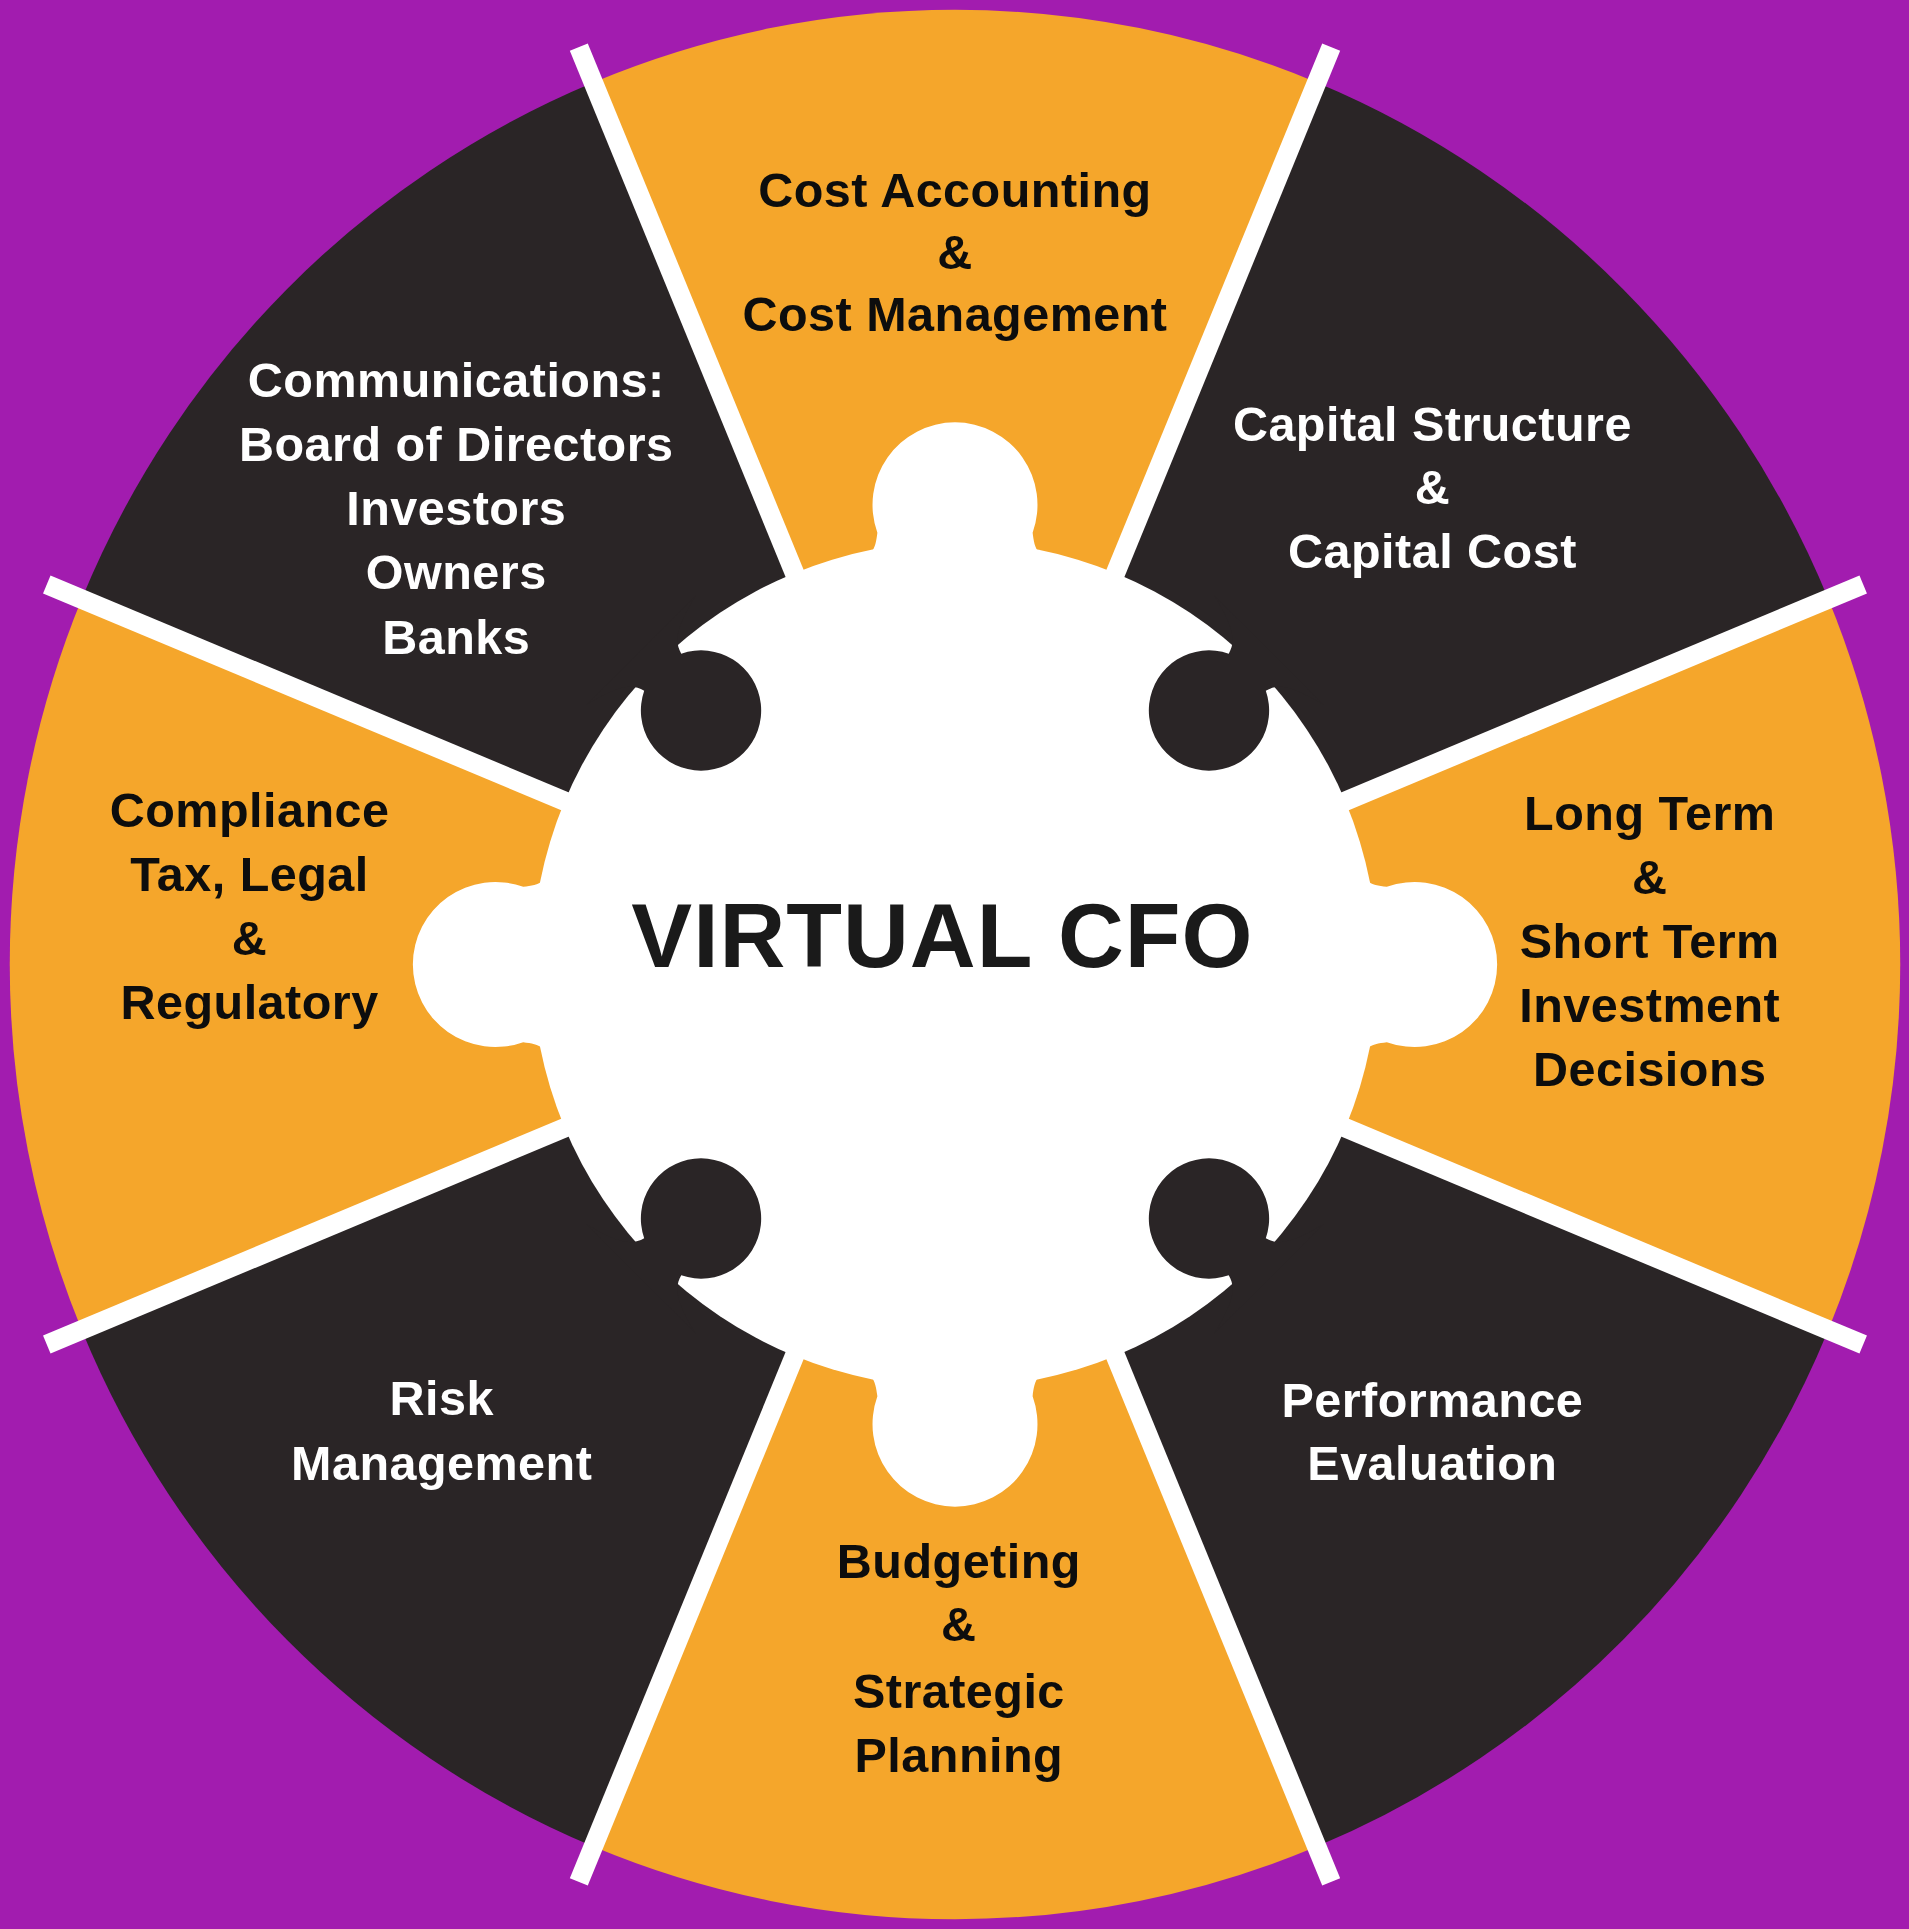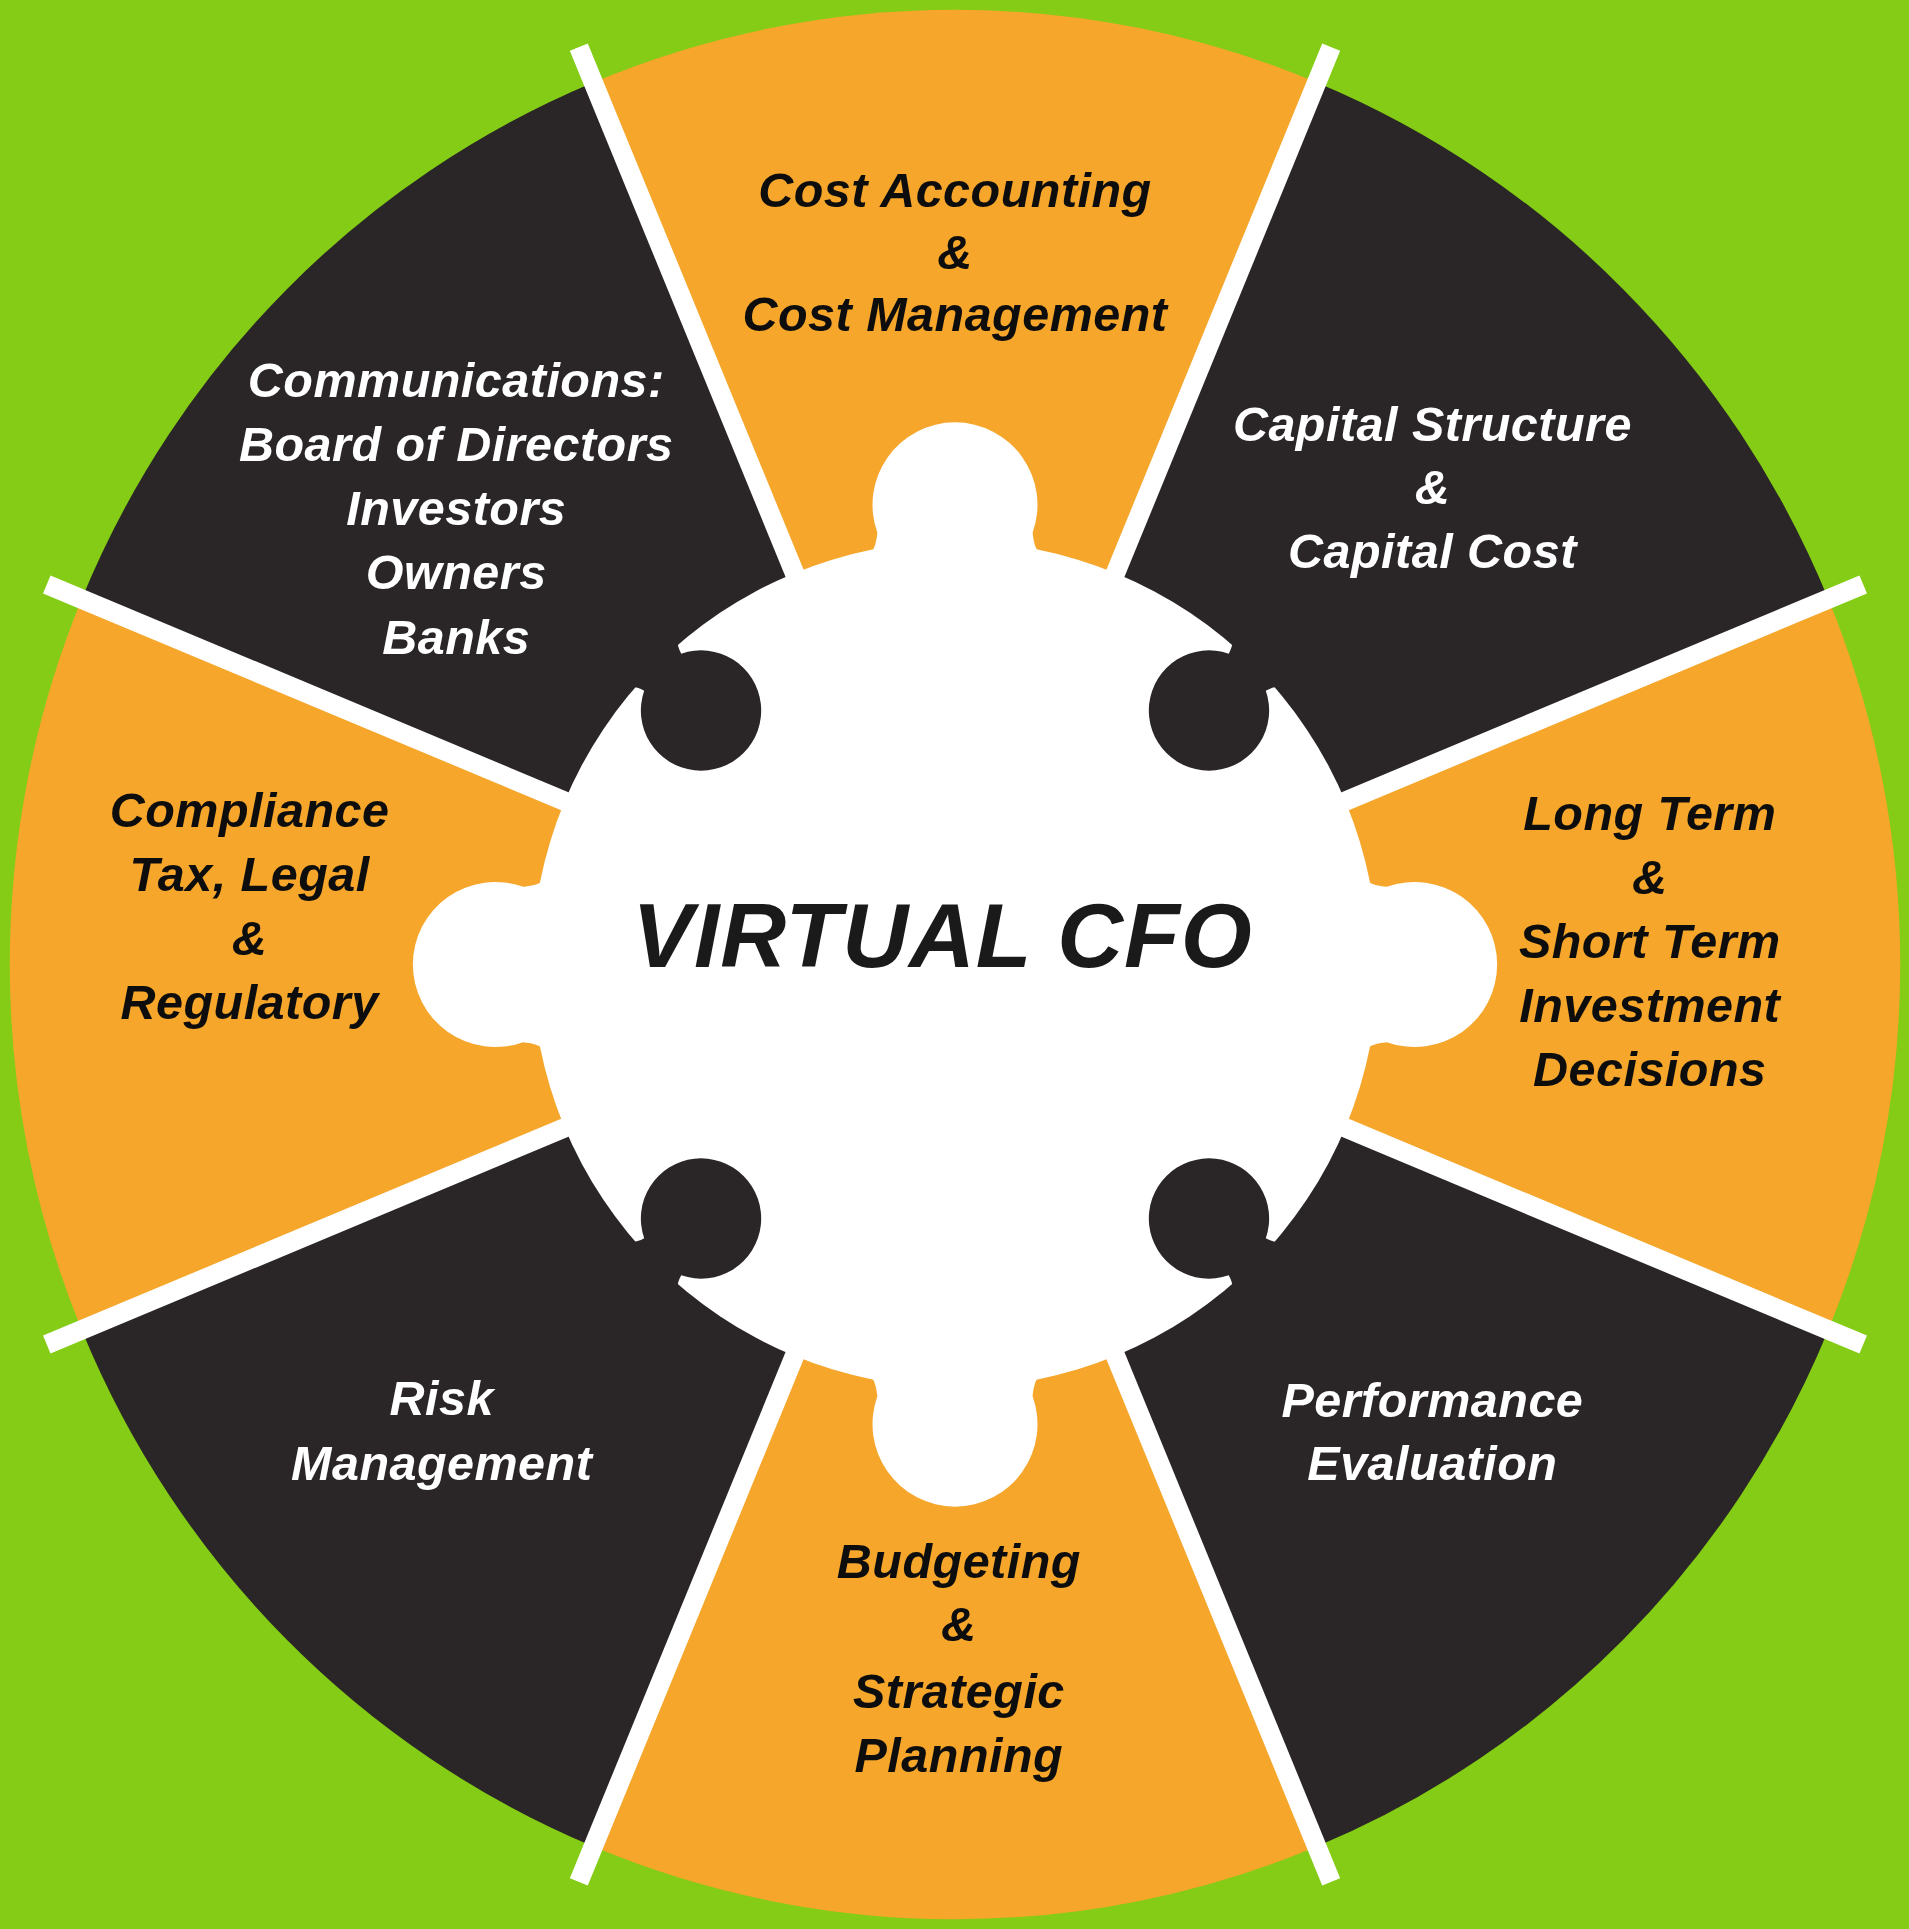--- a/index.html
+++ b/index.html
@@ -7,22 +7,21 @@
     padding: 0;
     background: #ffffff;
     width: 1910px;
     height: 1929px;
     overflow: hidden;
   }
   .stage {
     position: relative;
     width: 1910px;
     height: 1929px;
-    background: #84cc16;
-    font-style: italic;
+    background: #a21caf;
   }
   svg { display: block; }
   .seg-label text {
     font-family: "Liberation Sans", "DejaVu Sans", sans-serif;
     font-weight: 700;
     font-size: 50px;
     text-anchor: middle;
     dominant-baseline: central;
     letter-spacing: 0.5px;
   }

